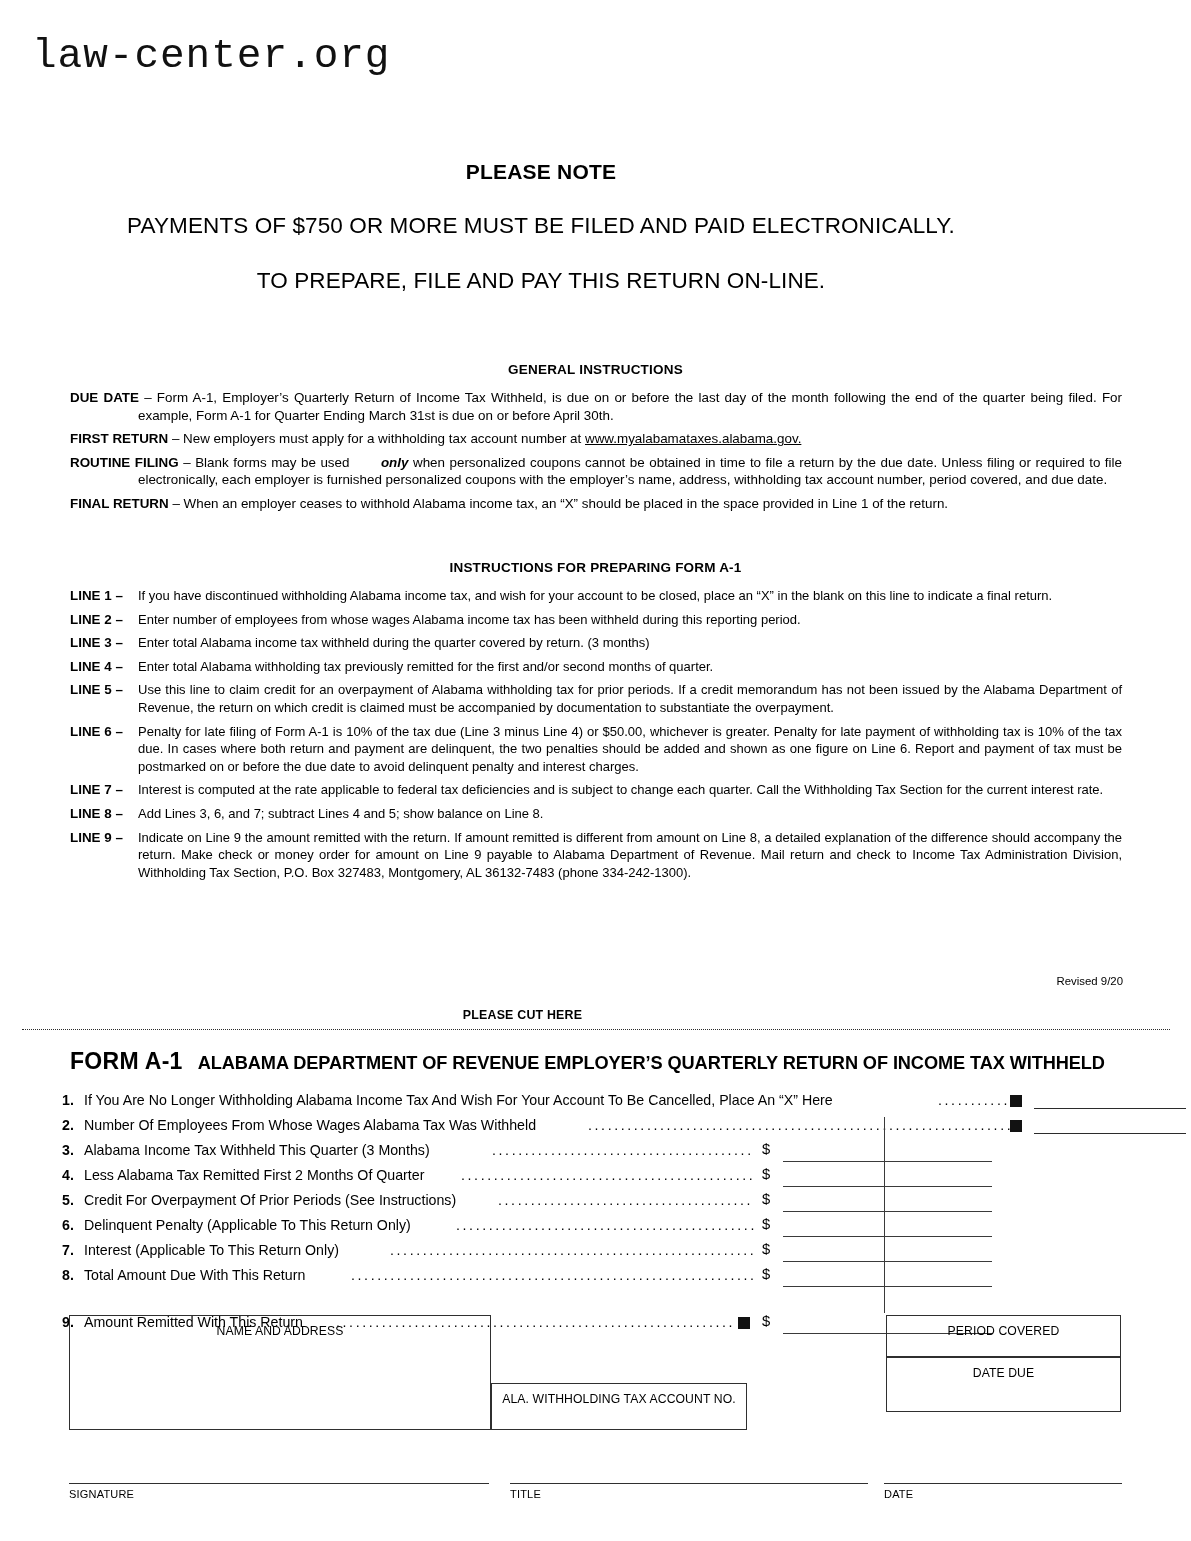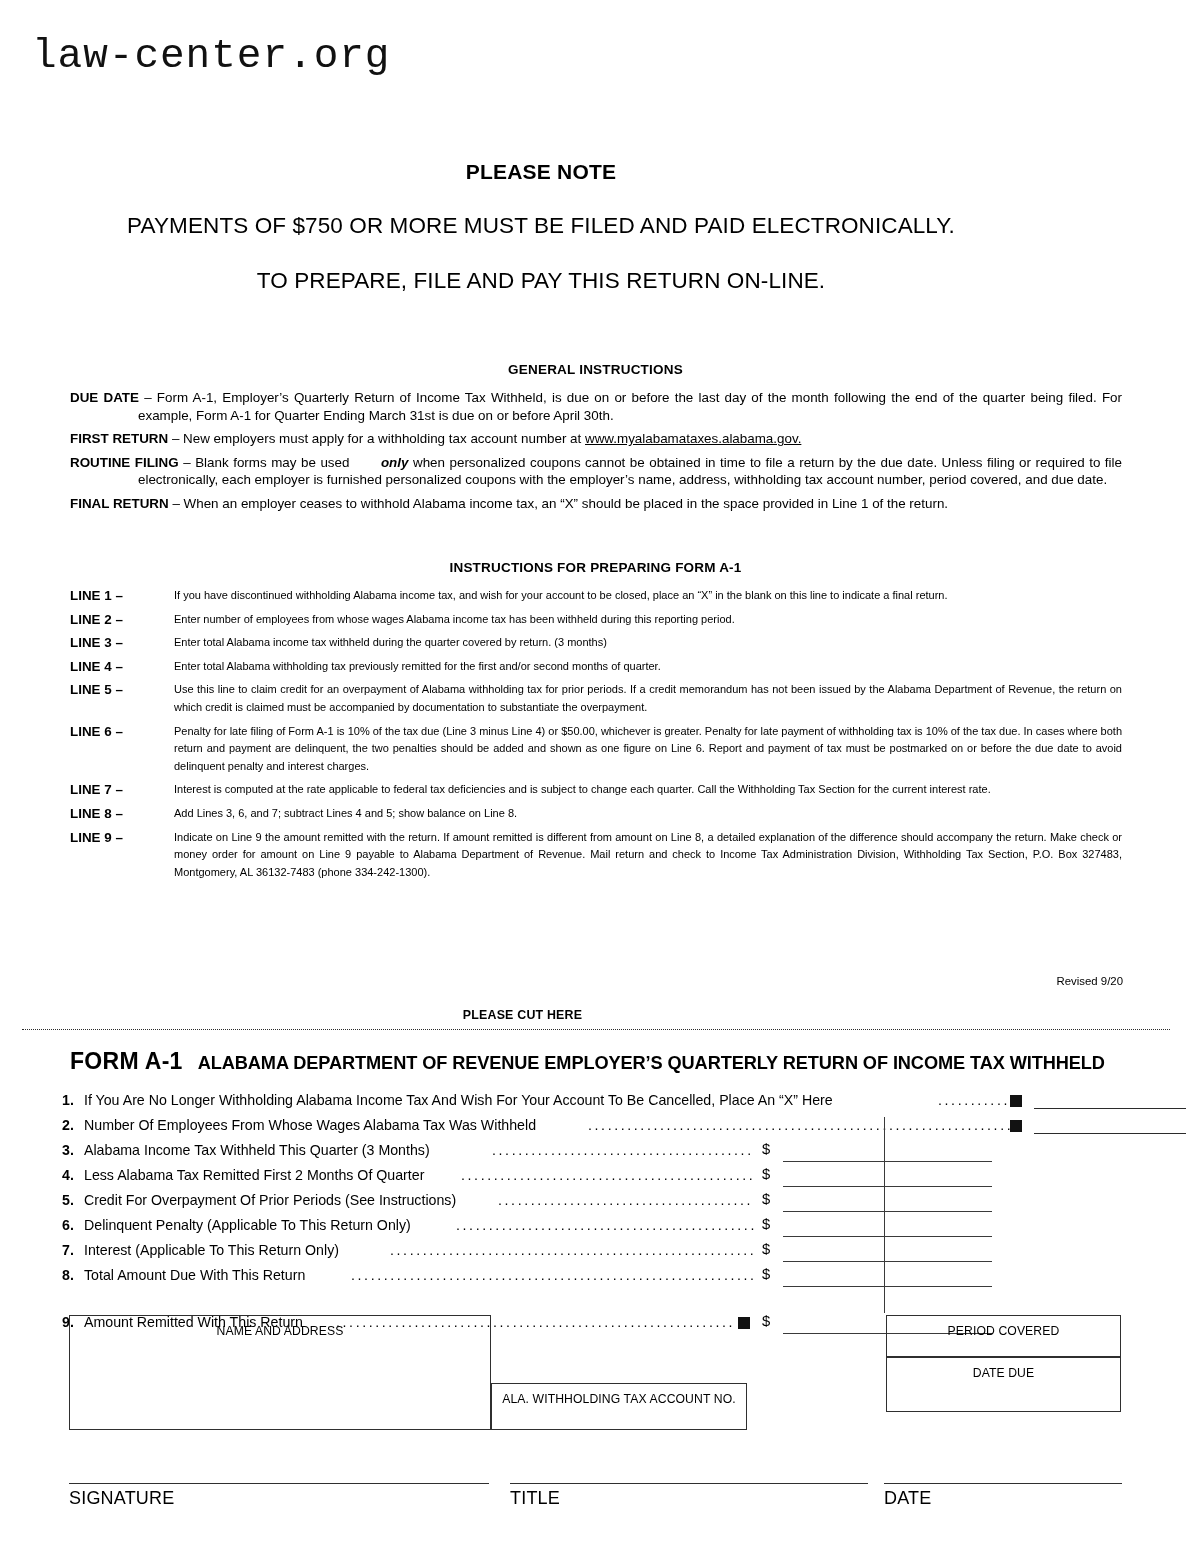--- a/index.html
+++ b/index.html
@@ -63,24 +63,23 @@
   .lrow:last-child { margin-bottom: 0; }
   .lnum {
     flex: 0 0 68px;
     font-size: 13.4px;
     line-height: 17.6px;
     font-weight: bold;
     white-space: nowrap;
   }
   .ltext {
     flex: 1 1 auto;
-    font-size: 11px;
+    font-size: 13px;
     line-height: 17.6px;
     text-align: justify;
-    margin-left: 36px;
   }
   .ltext.nojust { text-align: left; }
 
   .revised {
     position: absolute; right: 68px; top: 975px;
     font-size: 11.4px;
   }
 
   .cut-label {
     position: absolute; left: 0; top: 1008px; width: 1045px;
@@ -137,21 +136,21 @@
     text-align: center; font-size: 12.2px; letter-spacing: .1px;
   }
 
   .nameaddr { left: 69px; top: 1315px; width: 422px; height: 115px; }
   .acctno   { left: 491px; top: 1383px; width: 256px; height: 47px; }
   .period   { left: 886px; top: 1315px; width: 235px; height: 42px; }
   .datedue  { left: 886px; top: 1357px; width: 235px; height: 55px; }
 
   
   .sigline { position: absolute; height: 0; border-bottom: 1.5px solid #2f2f2f; }
-  .siglabel { position: absolute; font-size: 18px; letter-spacing: .2px; }
+  .siglabel { position: absolute; font-size: 11px; letter-spacing: .2px; }
 
   .sig1 { left: 69px;  top: 1483px; width: 420px; }
   .sig2 { left: 510px; top: 1483px; width: 358px; }
   .sig3 { left: 884px; top: 1483px; width: 238px; }
   .sl1 { left: 69px;  top: 1488px; }
   .sl2 { left: 510px; top: 1488px; }
   .sl3 { left: 884px; top: 1488px; }
 </style>
 </head>
 <body>

